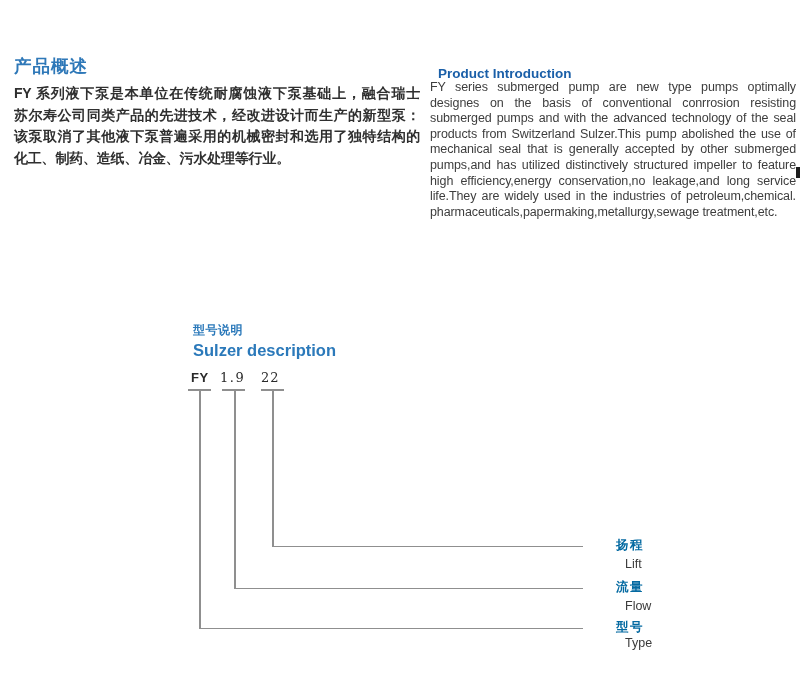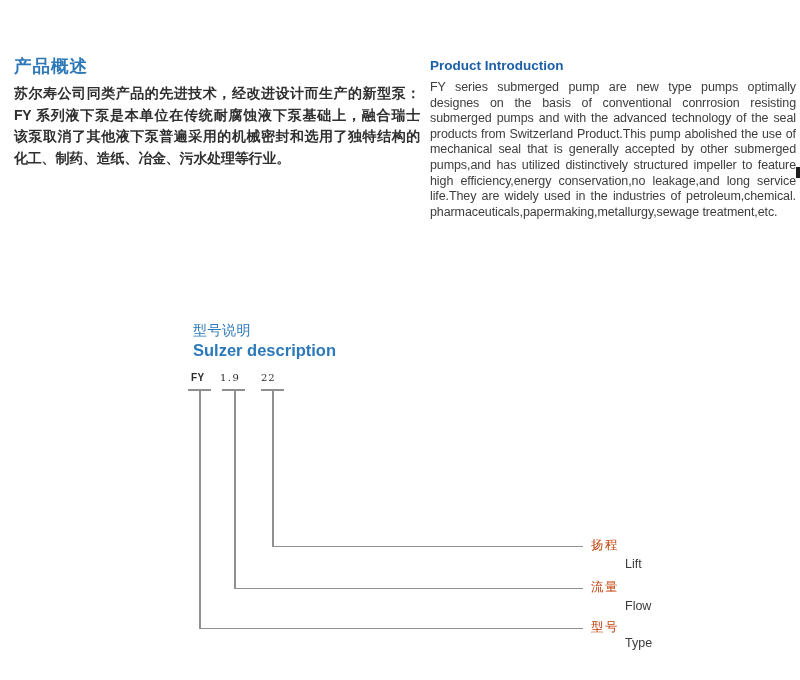--- a/index.html
+++ b/index.html
@@ -32,69 +32,69 @@
   .en-para{
     left:430px;top:80px;width:366px;
     font-size:12.5px;color:#3d3d3d;line-height:15.6px;letter-spacing:-0.1px;
   }
   .en-line{text-align:justify;text-align-last:justify;}
   .en-line.last{text-align-last:left;}
 
   
   .model-title-zh{
     left:193px;top:321px;
-    font-size:14px;font-weight:400;color:#2b79ba;letter-spacing:0.5px;line-height:18px;text-align:right;
+    font-size:12px;font-weight:700;color:#2b79ba;letter-spacing:0.5px;line-height:18px;text-align:right;
   }
   .model-title-en{
     left:193px;top:340px;
     font-size:16.5px;font-weight:600;color:#2b79ba;line-height:21px;
   }
-  .code{font-size:10px;color:#2a2a2a;top:370px;line-height:16px;}
+  .code{font-size:13px;color:#2a2a2a;top:370px;line-height:16px;}
   .code-type{left:191px;font-weight:600;letter-spacing:0.5px;}
   .code-flow{left:220px;font-family:"DejaVu Serif","Liberation Serif",serif;letter-spacing:1.5px;}
   .code-lift{left:261px;font-family:"DejaVu Serif","Liberation Serif",serif;letter-spacing:1px;}
 
   .dline{background:#8f8f8f;}
   .bar{height:1.5px;width:23px;top:389px;}
   .vline{width:1.5px;top:390px;}
   .hline{height:1.5px;}
 
   .legend-zh{
-    left:591px;font-size:12.5px;color:#c2410c;letter-spacing:1.5px;line-height:14px;
+    left:616px;font-size:12.5px;color:#0369a1;letter-spacing:1.5px;line-height:14px;font-weight:bold;
   }
   .legend-en{
     left:593px;font-size:12.5px;color:#3a3a3a;line-height:14px;margin-left:32px;
   }
 
   .edge-mark{
     left:796px;top:167px;width:4px;height:11px;background:#1d1d1d;
   }
 </style>
 </head>
 <body>
 
 <div>
 
   <section>
     <h2 class="abs overview-title" style="margin:0;">产品概述</h2>
     <div class="abs zh-para">
+      <div class="zh-line">FY 系列液下泵是本单位在传统耐腐蚀液下泵基础上，融合瑞士</div>
       <div class="zh-line">苏尔寿公司同类产品的先进技术，经改进设计而生产的新型泵：</div>
-      <div class="zh-line">FY 系列液下泵是本单位在传统耐腐蚀液下泵基础上，融合瑞士</div>
       <div class="zh-line">该泵取消了其他液下泵普遍采用的机械密封和选用了独特结构的</div>
       <div class="zh-line last">化工、制药、造纸、冶金、污水处理等行业。</div>
     </div>
   </section>
 
   <section>
-    <h3 class="abs intro-title" style="margin:0;">Product Introduction</h3>
+    <h3 class="abs intro-title" style="margin:8px;">Product Introduction</h3>
     <div class="abs en-para">
       <div class="en-line">FY series submerged pump are new type pumps optimally</div>
       <div class="en-line">designes on the basis of conventional conrrosion resisting</div>
       <div class="en-line">submerged pumps and with the advanced technology of the seal</div>
-      <div class="en-line">products from Switzerland Product.This pump abolished the use of</div>
+      <div class="en-line">products from Switzerland Sulzer.This pump abolished the use of</div>
       <div class="en-line">mechanical seal that is generally accepted by other submerged</div>
       <div class="en-line">pumps,and has utilized distinctively structured impeller to feature</div>
       <div class="en-line">high efficiency,energy conservation,no leakage,and long service</div>
       <div class="en-line">life.They are widely used in the industries of petroleum,chemical.</div>
       <div class="en-line last">pharmaceuticals,papermaking,metallurgy,sewage treatment,etc.</div>
     </div>
   </section>
 
   <section>
     <h4 class="abs model-title-zh" style="margin:0;">型号说明</h4>

